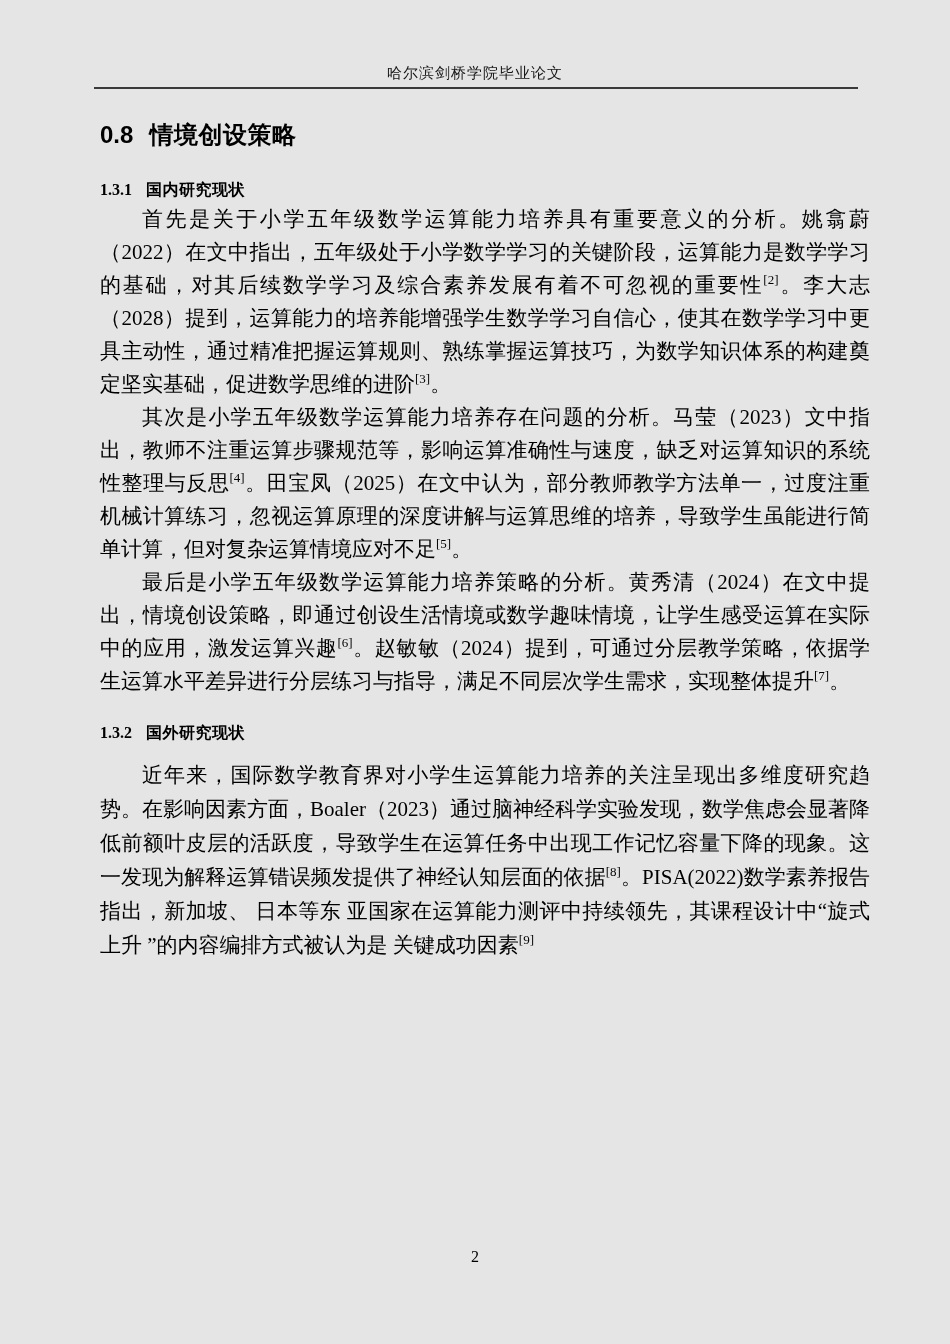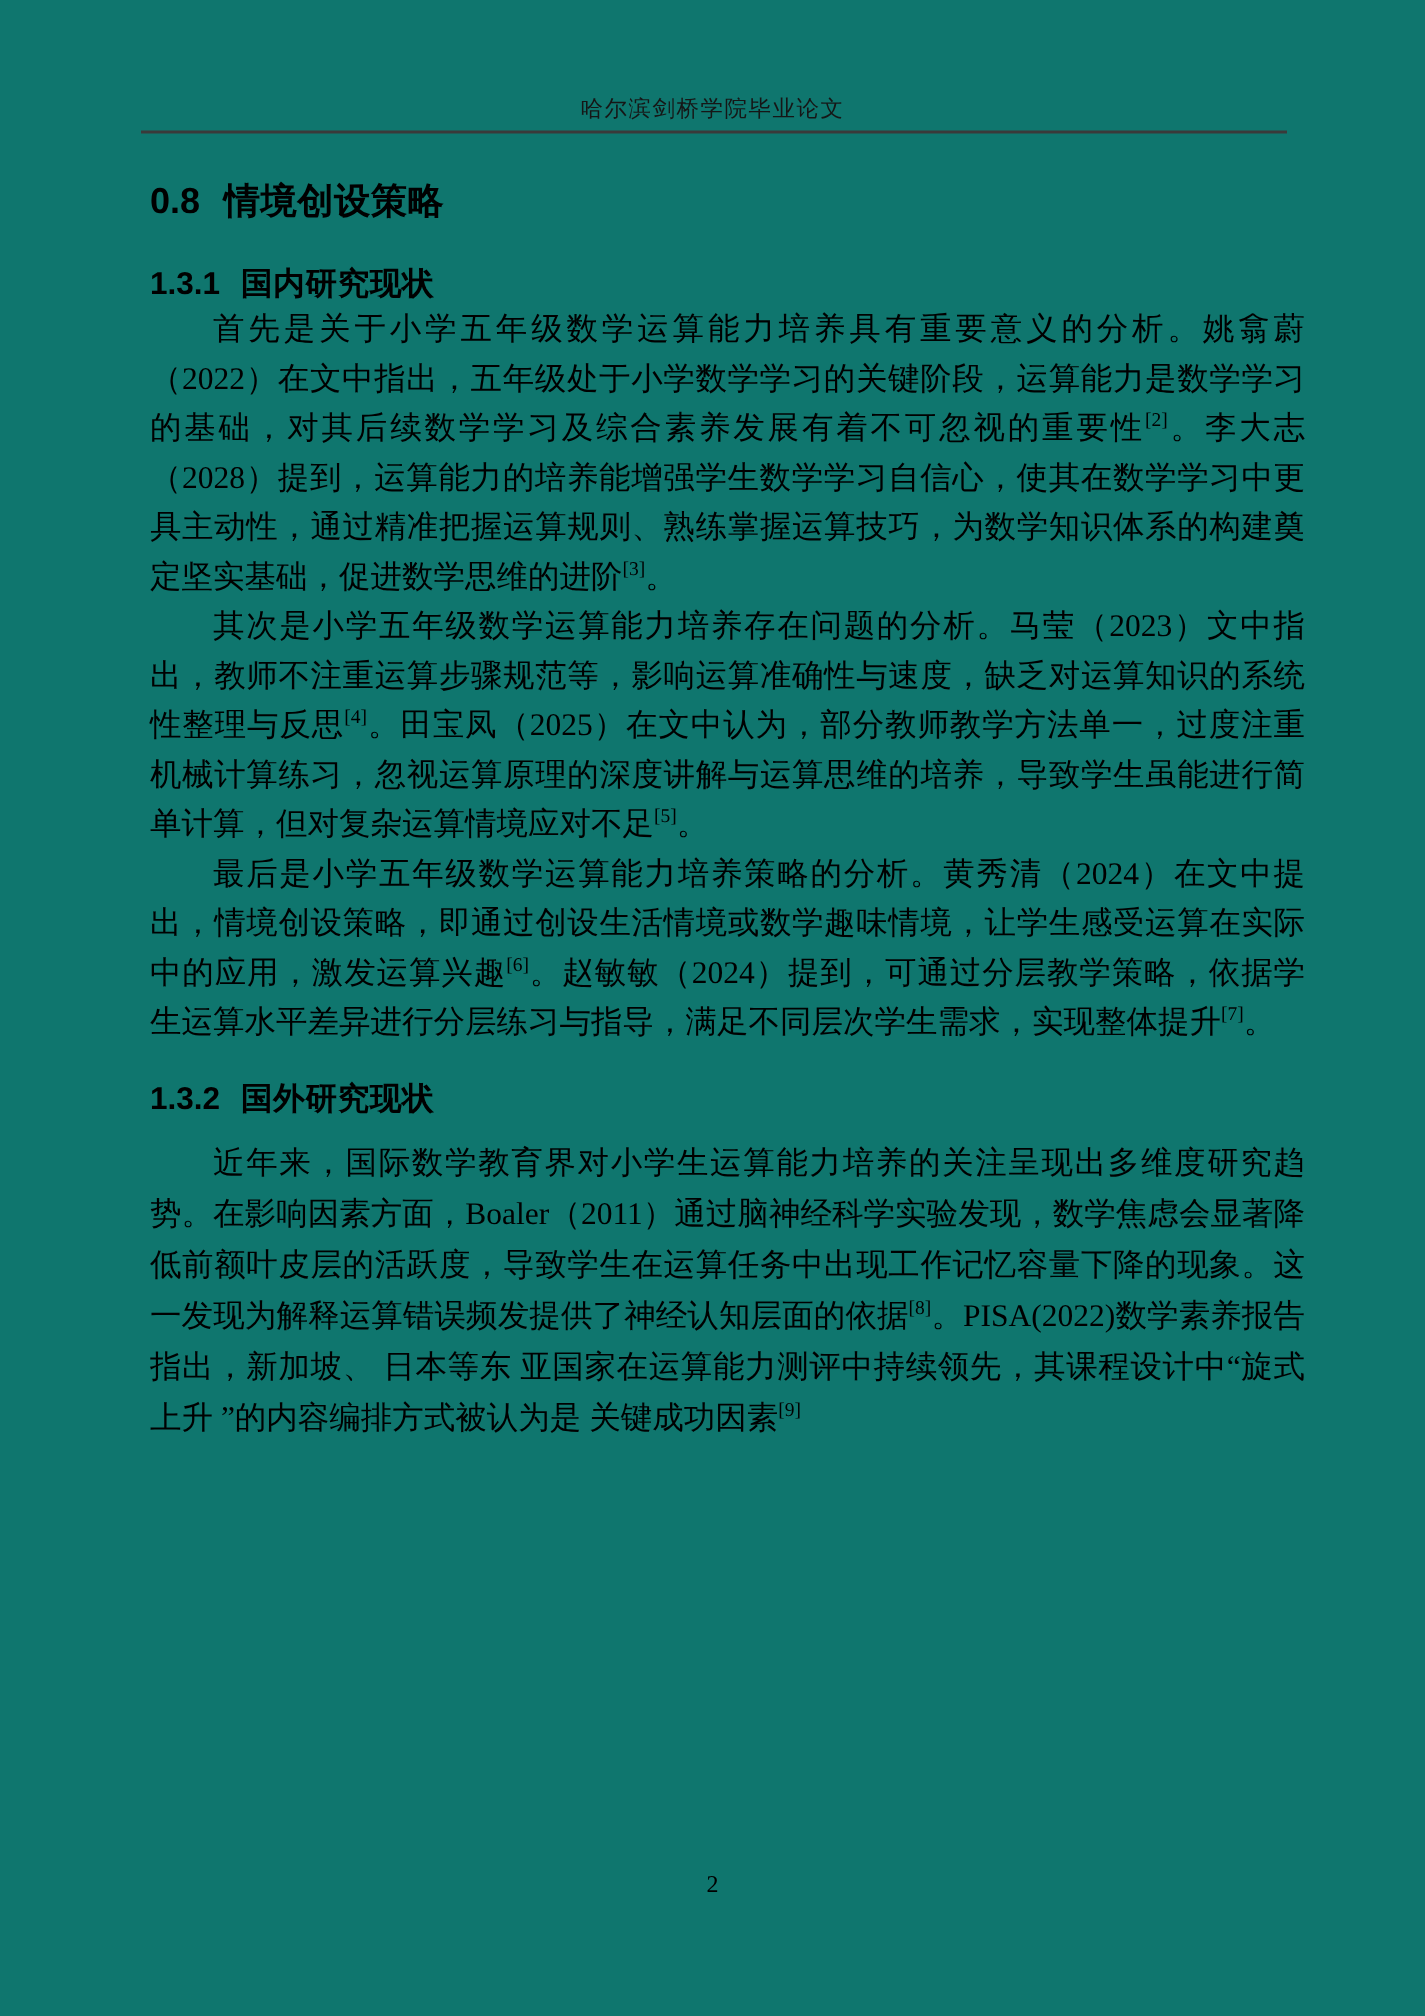--- a/index.html
+++ b/index.html
@@ -8,21 +8,21 @@
     height: 1344px;
     background: #ffffff;
     color: #000000;
     font-family: "Liberation Serif", "DejaVu Serif", serif;
   }
   .page {
     position: relative;
     width: 950px;
     height: 1344px;
     overflow: hidden;
-    background: #0f766e;
+    background: #e5e5e5;
   }
   .running-head {
     padding-top: 64px;
     text-align: center;
     font-size: 15px;
     line-height: 18px;
     letter-spacing: 1px;
     color: #161616;
   }
   .head-rule {
@@ -36,23 +36,23 @@
   .h1 {
     font-family: "Liberation Sans", "DejaVu Sans", sans-serif;
     font-weight: bold;
     font-size: 24px;
     line-height: 30px;
     margin: 31px 0 0 0;
     letter-spacing: 0.5px;
   }
   .h1 .hnum { margin-right: 16px; letter-spacing: 0; }
   .h2 {
-    font-family: Liberation Sans, sans-serif;
+    font-family: Liberation Serif, serif;
     font-weight: bold;
-    font-size: 21px;
+    font-size: 16px;
     line-height: 26px;
     margin: 27px 0 0 0;
     letter-spacing: 0.5px;
   }
   .h2 .hnum { margin-right: 14px; letter-spacing: 0; }
   .h2.second { margin-top: 22px; }
   .body {
     font-size: 21px;
     line-height: 33px;
     text-align: justify;
@@ -96,20 +96,20 @@
 
 
     <p class="body"><span>首先是关于小学五年级数学运算能力培养具有重要意义的分析。姚翕蔚（2022）在文中指出，五年级处于小学数学学习的关键阶段，运算能力是数学学习的基础，对其后续数学学习及综合素养发展有着不可忽视的重要性</span><sup class="cite">[2]</sup><span>。李大志（2028）提到，运算能力的培养能增强学生数学学习自信心，使其在数学学习中更具主动性，通过精准把握运算规则、熟练掌握运算技巧，为数学知识体系的构建奠定坚实基础，促进数学思维的进阶</span><sup class="cite">[3]</sup><span>。</span></p>
 
     <p class="body"><span>其次是小学五年级数学运算能力培养存在问题的分析。马莹（2023）文中指出，教师不注重运算步骤规范等，影响运算准确性与速度，缺乏对运算知识的系统性整理与反思</span><sup class="cite">[4]</sup><span>。田宝凤（2025）在文中认为，部分教师教学方法单一，过度注重机械计算练习，忽视运算原理的深度讲解与运算思维的培养，导致学生虽能进行简单计算，但对复杂运算情境应对不足</span><sup class="cite">[5]</sup><span>。</span></p>
 
     <p class="body"><span>最后是小学五年级数学运算能力培养策略的分析。黄秀清（2024）在文中提出，情境创设策略，即通过创设生活情境或数学趣味情境，让学生感受运算在实际中的应用，激发运算兴趣</span><sup class="cite">[6]</sup><span>。赵敏敏（2024）提到，可通过分层教学策略，依据学生运算水平差异进行分层练习与指导，满足不同层次学生需求，实现整体提升</span><sup class="cite">[7]</sup><span>。</span></p>
 
     <h2 class="h2 second"><span class="hnum">1.3.2</span><span>国外研究现状</span></h2>
 
-    <p class="body wide first"><span>近年来，国际数学教育界对小学生运算能力培养的关注呈现出多维度研究趋势。在影响因素方面，Boaler（2011）通过脑神经科学实验发现，数学焦虑会显著降低前额叶皮层的活跃度，导致学生在运算任务中出现工作记忆容量下降的现象。这一发现为解释运算错误频发提供了神经认知层面的依据</span><sup class="cite">[8]</sup><span>。PISA(2022)数学素养报告指出，新加坡、 日本等东 亚国家在运算能力测评中持续领先，其课程设计中“旋式上升 ”的内容编排方式被认为是 关键成功因素</span><sup class="cite">[9]</sup></p>
+    <p class="body wide first"><span>近年来，国际数学教育界对小学生运算能力培养的关注呈现出多维度研究趋势。在影响因素方面，Boaler（2023）通过脑神经科学实验发现，数学焦虑会显著降低前额叶皮层的活跃度，导致学生在运算任务中出现工作记忆容量下降的现象。这一发现为解释运算错误频发提供了神经认知层面的依据</span><sup class="cite">[8]</sup><span>。PISA(2022)数学素养报告指出，新加坡、 日本等东 亚国家在运算能力测评中持续领先，其课程设计中“旋式上升 ”的内容编排方式被认为是 关键成功因素</span><sup class="cite">[9]</sup></p>
 
 
   </main>
 
   <footer class="footer"><span>2</span></footer>
 
 </div>
 
 </body></html>

